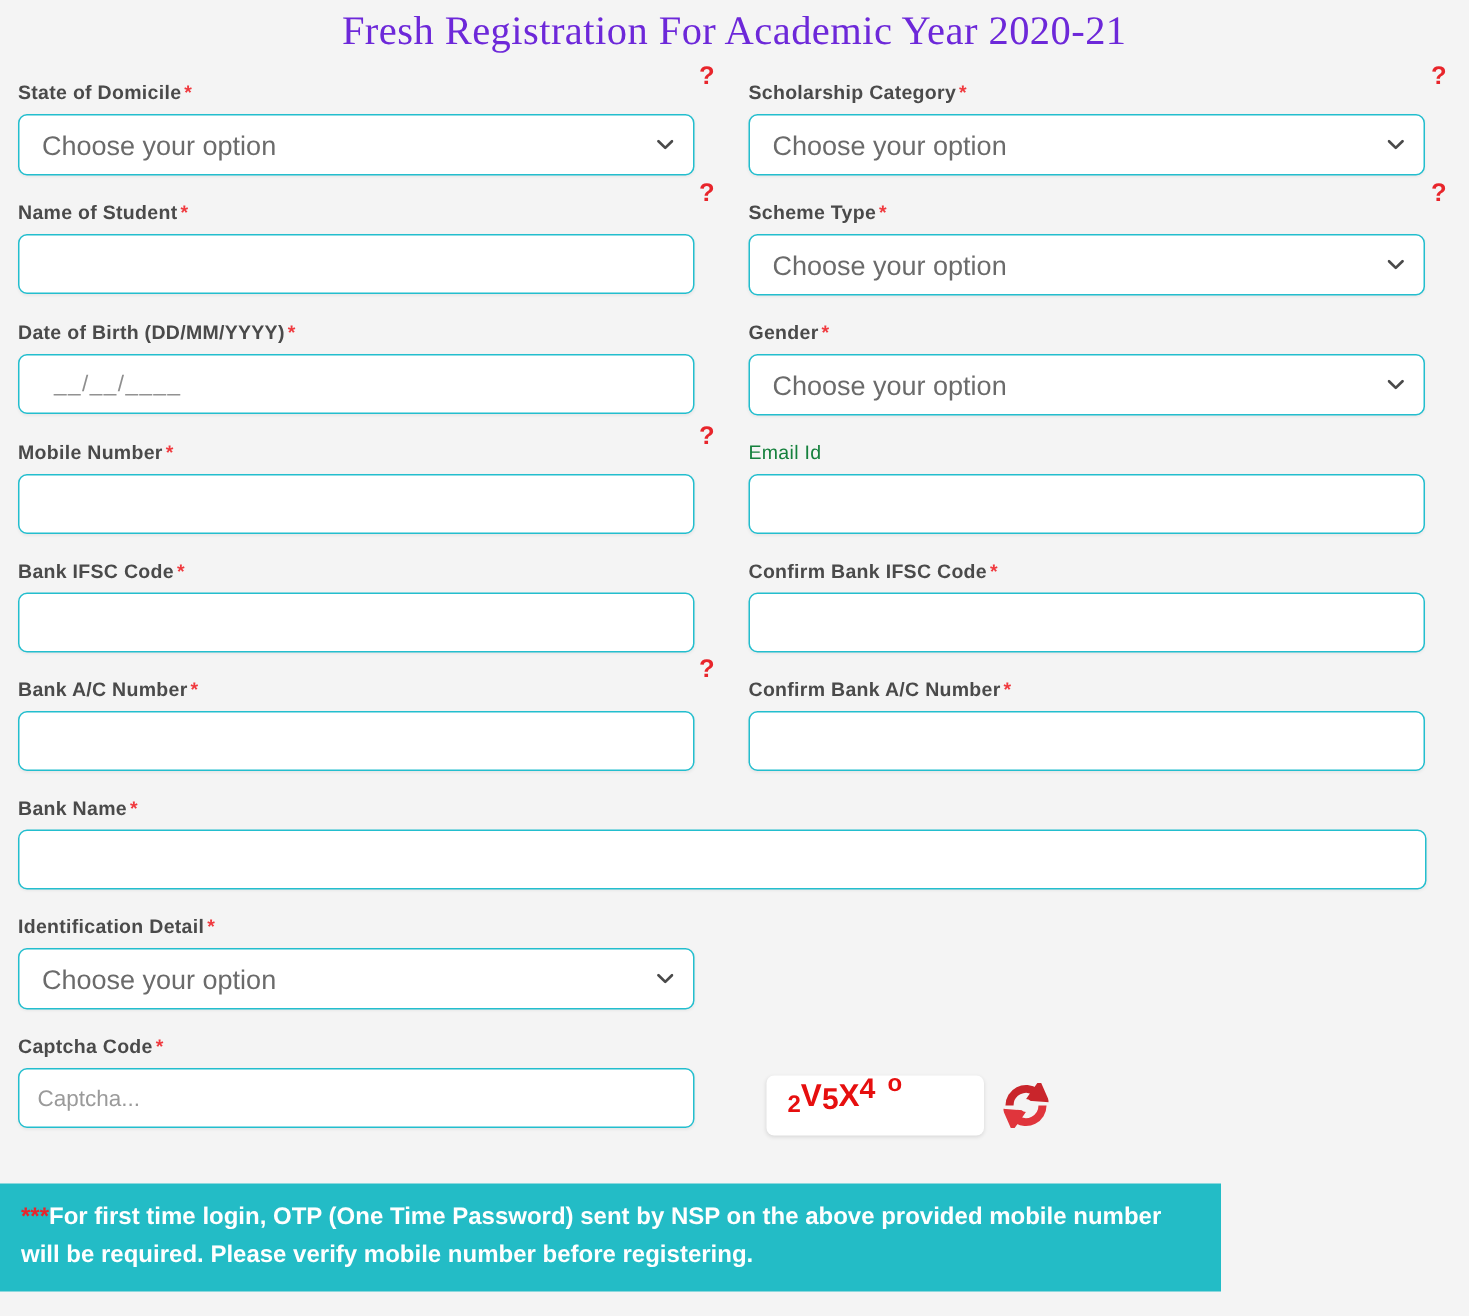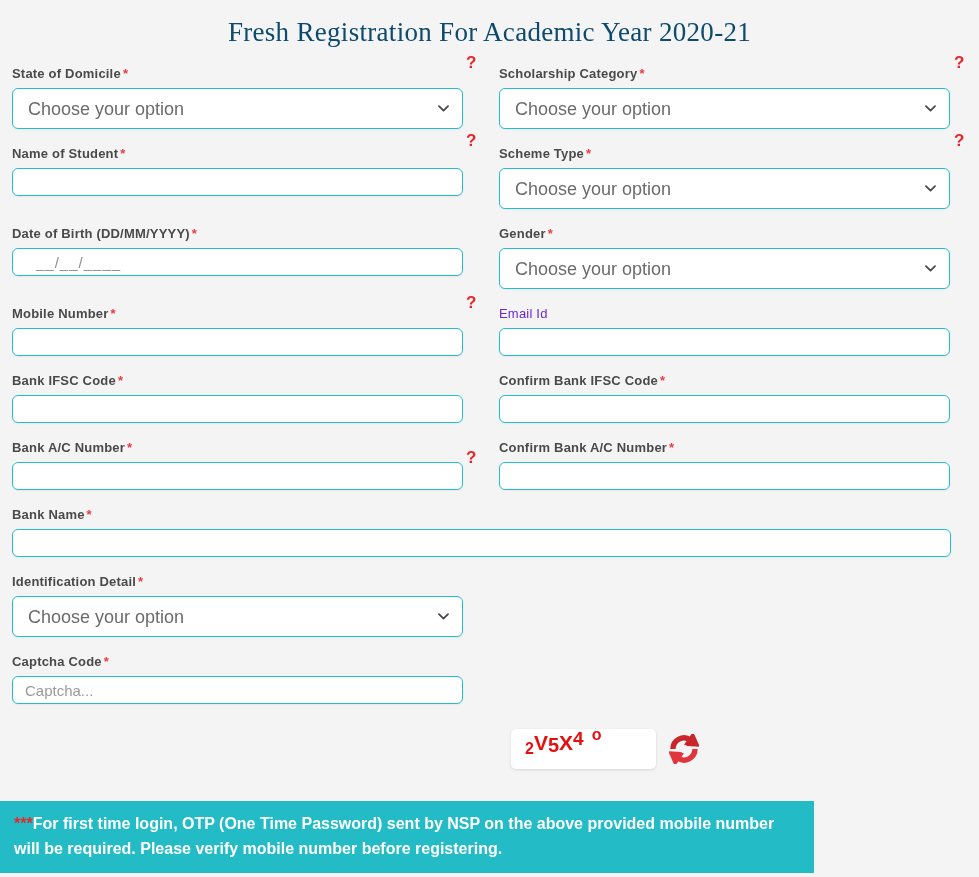--- a/index.html
+++ b/index.html
@@ -18,23 +18,23 @@
     height: 877px;
     background: #f4f4f4;
   }
 
   
   .page-title {
     text-align: center;
     font-family: "Liberation Serif", serif;
     font-size: 27px;
     font-weight: 400;
-    color: #0c4a6e;
+    color: #6d28d9;
     letter-spacing: .3px;
-    margin: 12px;
+    margin: 0;
     padding: 5px 0 0 0;
     line-height: 30px;
   }
 
   
   .form {
     padding: 0 12px 0 12px;
     margin-top: 14px;
   }
   .row {
@@ -66,21 +66,21 @@
   }
   .req {
     color: #f0393e;
     font-weight: bold;
     font-size: 13px;
     padding-left: 2px;
   }
   .ctl {
     display: block;
     width: 100%;
-    height: 28px;
+    height: 40px;
     border: 1px solid #23bece;
     border-radius: 6px;
     background: #ffffff;
     font-family: "Liberation Sans", sans-serif;
     font-size: 15px;
     color: #555;
     padding: 0 12px;
     outline: none;
     box-shadow: 0 1px 2px rgba(0,0,0,.05);
   }
@@ -280,21 +280,21 @@
 
     <div class="row">
       <div class="col">
         <div class="field">
           <label class="lbl"><span>Mobile Number</span><span class="req">*</span></label>
           <input class="ctl" type="text" value="" style="">
         </div>
       </div>
       <div class="col">
         <div class="field">
-          <label class="lbl" style="font-weight:normal;color:#6d28d9;"><span>Email Id</span></label>
+          <label class="lbl" style="font-weight:normal;color:#15803d;"><span>Email Id</span></label>
           <input class="ctl" type="text" value="" style="">
         </div>
       </div>
     </div>
 
     <div class="row">
       <div class="col">
         <div class="field">
           <label class="lbl"><span>Bank IFSC Code</span><span class="req">*</span></label>
           <input class="ctl" type="text" value="" style="">

